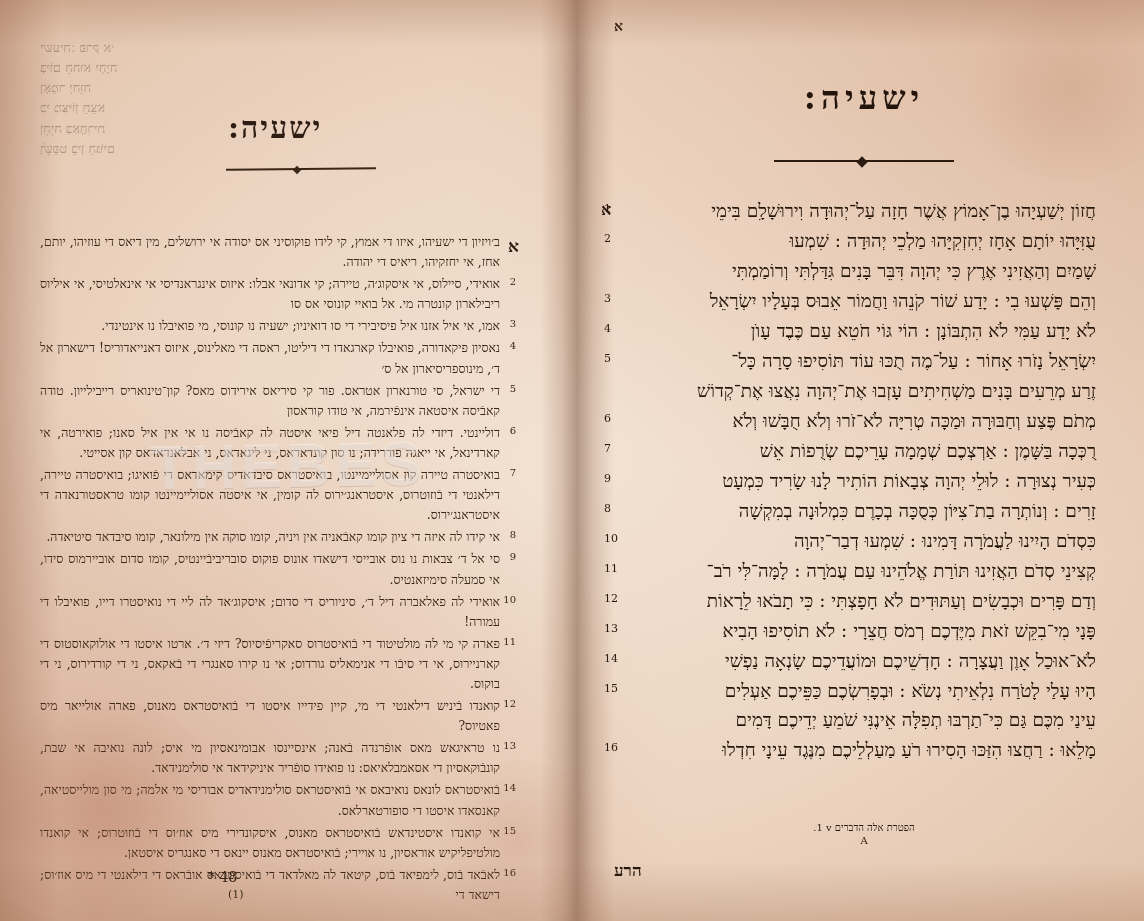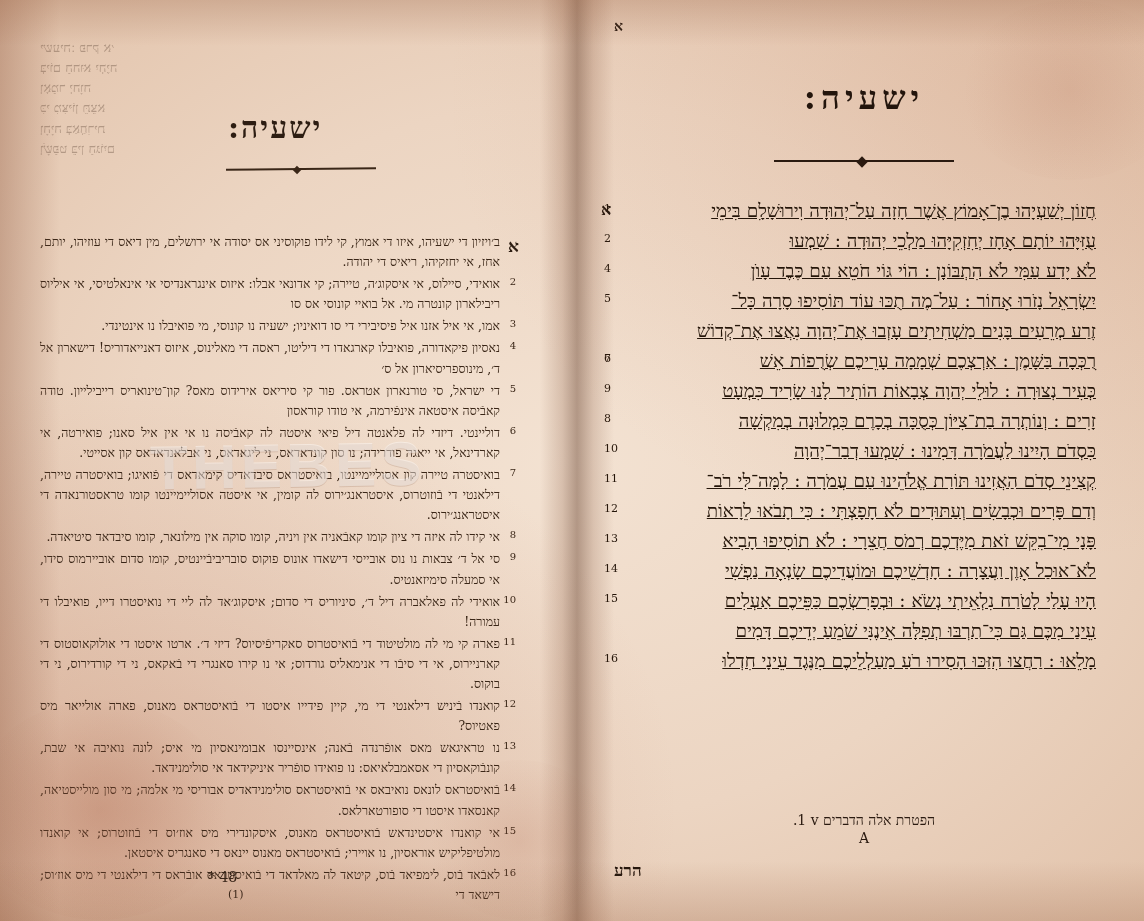--- a/index.html
+++ b/index.html
@@ -110,31 +110,30 @@
     background:#2a1a10;transform:rotate(45deg);
   }
   .recto-chapmark{
     position:absolute;top:200px;left:17px;font-size:16px;font-weight:bold;color:#23150c;
   }
   .recto-body{
     position:absolute;top:196px;left:42px;width:470px;
     direction:rtl;text-align:right;
     font-size:18.5px;line-height:1.62;color:#241509;
     font-family:"DejaVu Serif", serif;
-    text-decoration:underline;
   }
   .recto-body .vr{position:relative;white-space:nowrap;}
   .recto-body .vr .num{
     position:absolute;right:auto;left:-22px;top:4px;
     font-size:11px;font-weight:normal;color:#241509;
     direction:ltr;
   }
   .recto-foot{
     position:absolute;bottom:74px;left:0;width:560px;text-align:center;
-    font-size:14px;color:#2a1a10;direction:rtl;line-height:1.3;
+    font-size:10px;color:#2a1a10;direction:rtl;line-height:1.3;
   }
   .recto-catch{
     position:absolute;bottom:40px;left:30px;font-size:17px;font-weight:bold;color:#23150c;
     direction:rtl;
   }
 
   
   .watermark{
     position:absolute;top:430px;left:150px;
     font-size:62px;font-weight:bold;letter-spacing:4px;
@@ -193,24 +192,27 @@
 
   <div class="page-half right-page">
     <div class="recto-corner">א</div>
     <div class="recto-title">ישעיה:</div>
     <div class="recto-rule"></div>
     <div class="recto-chapmark">א</div>
 
     <div class="recto-body">
       <div class="vr"><span class="num">1</span><span>חֲזוֹן יְשַׁעְיָהוּ בֶן־אָמוֹץ אֲשֶׁר חָזָה עַל־יְהוּדָה וִירוּשָׁלִָם בִּימֵי</span></div>
       <div class="vr"><span class="num">2</span><span>עֻזִּיָּהוּ יוֹתָם אָחָז יְחִזְקִיָּהוּ מַלְכֵי יְהוּדָה : שִׁמְעוּ</span></div>
+      <div class="vr"><span class="num"></span><span>שָׁמַיִם וְהַאֲזִינִי אֶרֶץ כִּי יְהוָה דִּבֵּר בָּנִים גִּדַּלְתִּי וְרוֹמַמְתִּי</span></div>
+      <div class="vr"><span class="num">3</span><span>וְהֵם פָּשְׁעוּ בִי : יָדַע שׁוֹר קֹנֵהוּ וַחֲמוֹר אֵבוּס בְּעָלָיו יִשְׂרָאֵל</span></div>
       <div class="vr"><span class="num">4</span><span>לֹא יָדַע עַמִּי לֹא הִתְבּוֹנָן : הוֹי גּוֹי חֹטֵא עַם כֶּבֶד עָוֺן</span></div>
       <div class="vr"><span class="num">5</span><span>יִשְׂרָאֵל נָזֹרוּ אָחוֹר : עַל־מֶה תֻכּוּ עוֹד תּוֹסִיפוּ סָרָה כָּל־</span></div>
       <div class="vr"><span class="num"></span><span>זֶרַע מְרֵעִים בָּנִים מַשְׁחִיתִים עָזְבוּ אֶת־יְהוָה נִאֲצוּ אֶת־קְדוֹשׁ</span></div>
       <div class="vr"><span class="num">6</span></div>
+      <div class="vr"><span class="num"></span><span>מְתֹם פֶּצַע וְחַבּוּרָה וּמַכָּה טְרִיָּה לֹא־זֹרוּ וְלֹא חֻבָּשׁוּ וְלֹא</span></div>
       <div class="vr"><span class="num">7</span><span>רֻכְּכָה בַּשָּׁמֶן : אַרְצְכֶם שְׁמָמָה עָרֵיכֶם שְׂרֻפוֹת אֵשׁ</span></div>
       <div class="vr"><span class="num">9</span><span>כְּעִיר נְצוּרָה : לוּלֵי יְהוָה צְבָאוֹת הוֹתִיר לָנוּ שָׂרִיד כִּמְעָט</span></div>
       <div class="vr"><span class="num">8</span><span>זָרִים : וְנוֹתְרָה בַת־צִיּוֹן כְּסֻכָּה בְכָרֶם כִּמְלוּנָה בְמִקְשָׁה</span></div>
       <div class="vr"><span class="num">10</span><span>כִּסְדֹם הָיִינוּ לַעֲמֹרָה דָּמִינוּ : שִׁמְעוּ דְבַר־יְהוָה</span></div>
       <div class="vr"><span class="num">11</span><span>קְצִינֵי סְדֹם הַאֲזִינוּ תּוֹרַת אֱלֹהֵינוּ עַם עֲמֹרָה : לָמָּה־לִּי רֹב־</span></div>
       <div class="vr"><span class="num">12</span><span>וְדַם פָּרִים וּכְבָשִׂים וְעַתּוּדִים לֹא חָפָצְתִּי : כִּי תָבֹאוּ לֵרָאוֹת</span></div>
       <div class="vr"><span class="num">13</span><span>פָּנָי מִי־בִקֵּשׁ זֹאת מִיֶּדְכֶם רְמֹס חֲצֵרָי : לֹא תוֹסִיפוּ הָבִיא</span></div>
       <div class="vr"><span class="num">14</span><span>לֹא־אוּכַל אָוֶן וַעֲצָרָה : חָדְשֵׁיכֶם וּמוֹעֲדֵיכֶם שָׂנְאָה נַפְשִׁי</span></div>
       <div class="vr"><span class="num">15</span><span>הָיוּ עָלַי לָטֹרַח נִלְאֵיתִי נְשֹׂא : וּבְפָרִשְׂכֶם כַּפֵּיכֶם אַעְלִים</span></div>
       <div class="vr"><span class="num"></span><span>עֵינַי מִכֶּם גַּם כִּי־תַרְבּוּ תְפִלָּה אֵינֶנִּי שֹׁמֵעַ יְדֵיכֶם דָּמִים</span></div>

